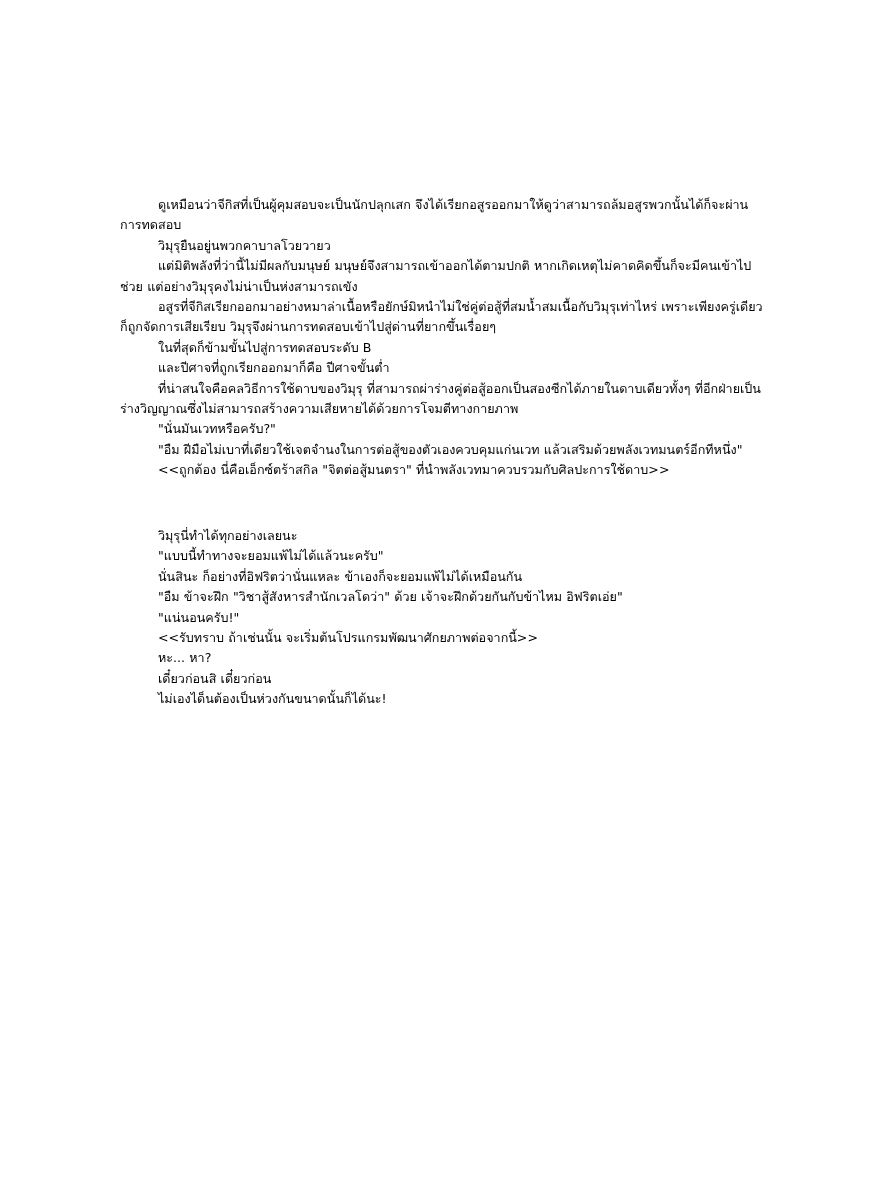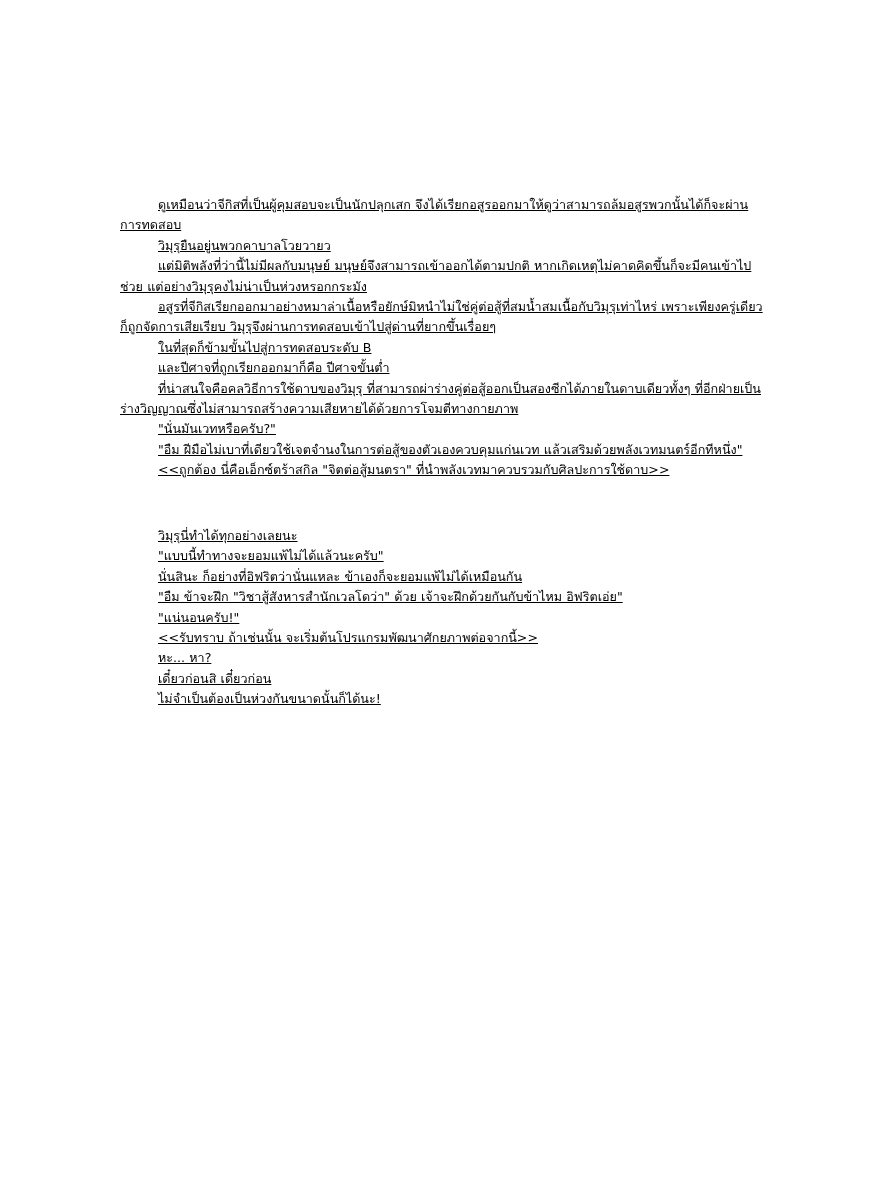--- a/index.html
+++ b/index.html
@@ -26,45 +26,44 @@
     line-height: 1.62;
     text-align: left;
     word-spacing: 0.2px;
   }
   .para {
     margin: 0;
     text-indent: 0;
   }
   .para.indent {
     text-indent: 38px;
-    text-decoration: underline;
   }
   .blank {
     height: 1.62em;
   }
 </style>
 </head>
 <body>
 
 <div class="page">
   <div class="doc-body" id="doc-body">
       <p class="para indent">ดูเหมือนว่าจีกิสที่เป็นผู้คุมสอบจะเป็นนักปลุกเสก จึงได้เรียกอสูรออกมาให้ดูว่าสามารถล้มอสูรพวกนั้นได้ก็จะผ่านการทดสอบ</p>
       <p class="para indent">วิมุรุยืนอยู่นพวกคาบาลโวยวายว</p>
-      <p class="para indent">แต่มิติพลังที่ว่านี้ไม่มีผลกับมนุษย์ มนุษย์จึงสามารถเข้าออกได้ตามปกติ หากเกิดเหตุไม่คาดคิดขึ้นก็จะมีคนเข้าไปช่วย แต่อย่างวิมุรุคงไม่น่าเป็นห่วงหรอกกระมัง</p>
+      <p class="para indent">แต่มิติพลังที่ว่านี้ไม่มีผลกับมนุษย์ มนุษย์จึงสามารถเข้าออกได้ตามปกติ หากเกิดเหตุไม่คาดคิดขึ้นก็จะมีคนเข้าไปช่วย แต่อย่างวิมุรุคงไม่น่าเป็นห่งสามารถเขัง</p>
       <p class="para indent">อสูรที่จีกิสเรียกออกมาอย่างหมาล่าเนื้อหรือยักษ์มิหนำไม่ใช่คู่ต่อสู้ที่สมน้ำสมเนื้อกับวิมุรุเท่าไหร่ เพราะเพียงครู่เดียวก็ถูกจัดการเสียเรียบ วิมุรุจึงผ่านการทดสอบเข้าไปสู่ด่านที่ยากขึ้นเรื่อยๆ</p>
       <p class="para indent">ในที่สุดก็ข้ามขั้นไปสู่การทดสอบระดับ B</p>
       <p class="para indent">และปีศาจที่ถูกเรียกออกมาก็คือ ปีศาจขั้นต่ำ</p>
       <p class="para indent">ที่น่าสนใจคือคลวิธีการใช้ดาบของวิมุรุ ที่สามารถผ่าร่างคู่ต่อสู้ออกเป็นสองซีกได้ภายในดาบเดียวทั้งๆ ที่อีกฝ่ายเป็นร่างวิญญาณซึ่งไม่สามารถสร้างความเสียหายได้ด้วยการโจมตีทางกายภาพ</p>
       <p class="para indent">"นั่นมันเวทหรือครับ?"</p>
       <p class="para indent">"อืม  ฝีมือไม่เบาที่เดียวใช้เจตจำนงในการต่อสู้ของตัวเองควบคุมแก่นเวท  แล้วเสริมด้วยพลังเวทมนตร์อีกทีหนึ่ง"</p>
       <p class="para indent">&lt;&lt;ถูกต้อง นี่คือเอ็กซ์ตร้าสกิล "จิตต่อสู้มนตรา" ที่นำพลังเวทมาควบรวมกับศิลปะการใช้ดาบ&gt;&gt;</p>
       <p class="blank"></p>
       <p class="para indent">วิมุรุนี่ทำได้ทุกอย่างเลยนะ</p>
       <p class="para indent">"แบบนี้ทำทางจะยอมแพ้ไม่ได้แล้วนะครับ"</p>
       <p class="para indent">นั่นสินะ ก็อย่างที่อิฟริตว่านั่นแหละ ข้าเองก็จะยอมแพ้ไม่ได้เหมือนกัน</p>
       <p class="para indent">"อืม ข้าจะฝึก "วิชาสู้สังหารสำนักเวลโดว่า" ด้วย เจ้าจะฝึกด้วยกันกับข้าไหม อิฟริตเอ่ย"</p>
       <p class="para indent">"แน่นอนครับ!"</p>
       <p class="para indent">&lt;&lt;รับทราบ ถ้าเช่นนั้น จะเริ่มต้นโปรแกรมพัฒนาศักยภาพต่อจากนี้&gt;&gt;</p>
       <p class="para indent">หะ... หา?</p>
       <p class="para indent">เดี๋ยวก่อนสิ เดี๋ยวก่อน</p>
-      <p class="para indent">ไม่จำเป็นต้องเป็นห่วงกันขนาดนั้นก็ได้นะ!</p>
+      <p class="para indent">ไม่เองได็นต้องเป็นห่วงกันขนาดนั้นก็ได้นะ!</p>
     </div>
 </div>
 
 </body></html>

